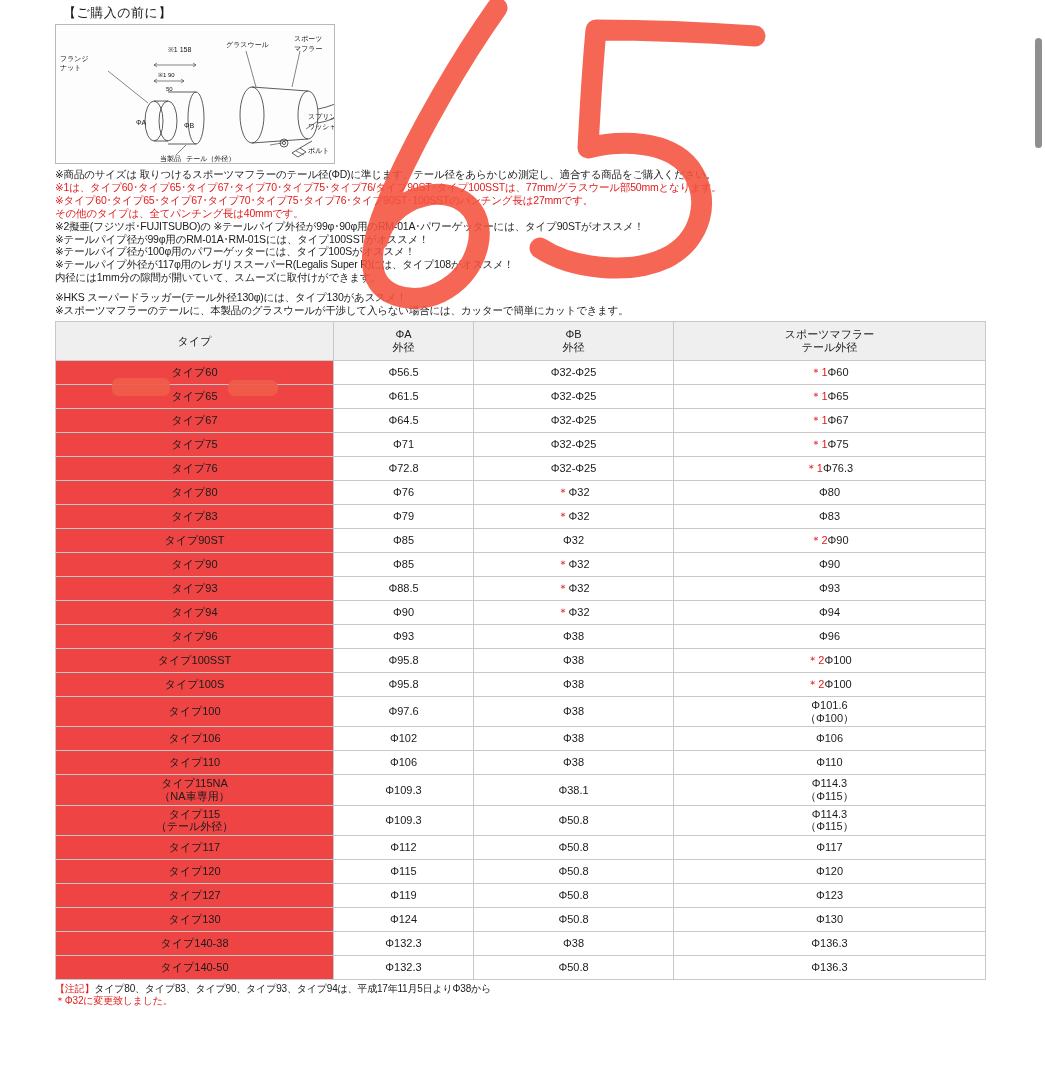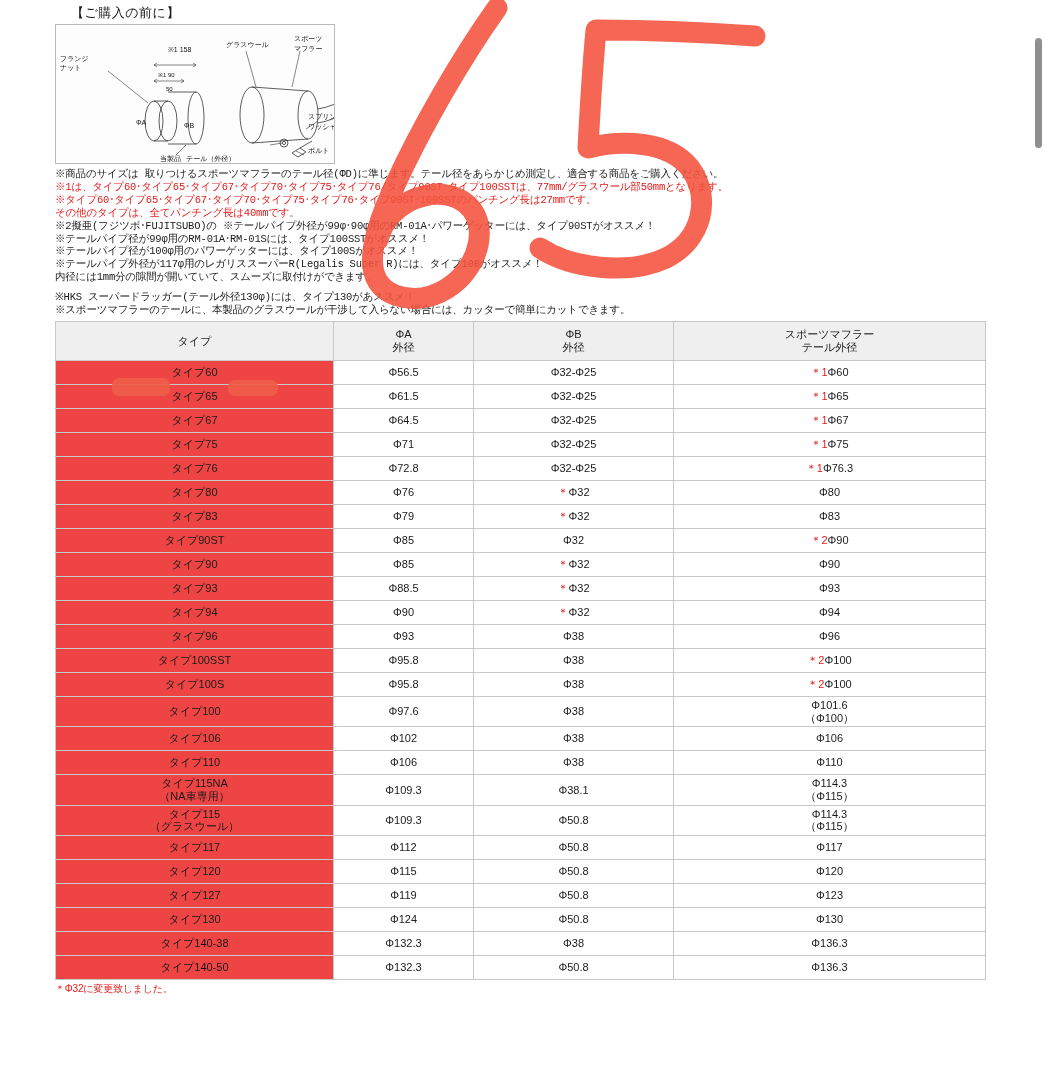--- a/index.html
+++ b/index.html
@@ -12,41 +12,40 @@
   }
   .page{
     position:relative;
     width:1045px;height:1080px;
     box-sizing:border-box;
     padding:4px 10px 0 55px;
   }
   .section-title{
     font-size:13px;
     font-weight:400;
-    margin:0 0 2px 16px;
+    margin:0 0 2px 8px;
     letter-spacing:0.5px;
   }
   
   .diagram-wrap{
     position:relative;
     width:278px;height:138px;
     border:1px solid #b9b9b9;
     background:#fdfdfd;
     margin:1px 0 4px 0;
   }
   .diagram-wrap svg{display:block;}
   .dg-label{font-size:7px;fill:#111;font-family:"Liberation Sans",sans-serif;}
   .dg-label-sm{font-size:6px;fill:#111;font-family:"Liberation Sans",sans-serif;}
   
   .notes{
     font-size:10.5px;
     line-height:1.23;
     margin:2px 0 4px 0;
     letter-spacing:-0.2px;
-    font-family:Liberation Mono, monospace;
   }
   .notes div{white-space:nowrap;}
   .n-black{color:#1a1a1a;}
   .n-red{color:#e01b1b;}
   .notes .gap{height:7px;}
   
   .tbl-title{
     font-size:13px;
     margin:4px 0 2px 0;
   }
@@ -371,21 +370,21 @@
           <td>Φ109.3</td>
           <td>Φ38.1</td>
           <td>
             <div>Φ114.3</div>
             <div>（Φ115）</div>
           </td>
         </tr>
         <tr class="tall">
           <td class="type">
             <div>タイプ115</div>
-            <div>（グラスウール）</div>
+            <div>（テール外径）</div>
           </td>
           <td>Φ109.3</td>
           <td>Φ50.8</td>
           <td>
             <div>Φ114.3</div>
             <div>（Φ115）</div>
           </td>
         </tr>
         <tr>
           <td class="type">
@@ -432,20 +431,21 @@
             <div>タイプ140-50</div>
           </td>
           <td>Φ132.3</td>
           <td>Φ50.8</td>
           <td>Φ136.3</td>
         </tr>
       </tbody>
   </table>
 
   <div class="footnotes">
+    <div><span class="fn-red">【注記】</span><span>タイプ80、タイプ83、タイプ90、タイプ93、タイプ94は、平成17年11月5日よりΦ38から</span></div>
     <div class="fn-red">＊Φ32に変更致しました。</div>
 
   </div>
 
 </div>
 
 <svg class="marker" viewBox="0 0 1045 1080" xmlns="http://www.w3.org/2000/svg">
 
   <path d="M497 8 C 460 60, 420 130, 395 185 C 368 243, 362 282, 395 295 C 430 308, 470 282, 478 245 C 486 208, 456 188, 424 196 C 398 202, 382 222, 378 240" stroke="#f4513c" stroke-width="21" fill="none" stroke-linecap="round" stroke-linejoin="round" opacity="0.88"></path>
 

